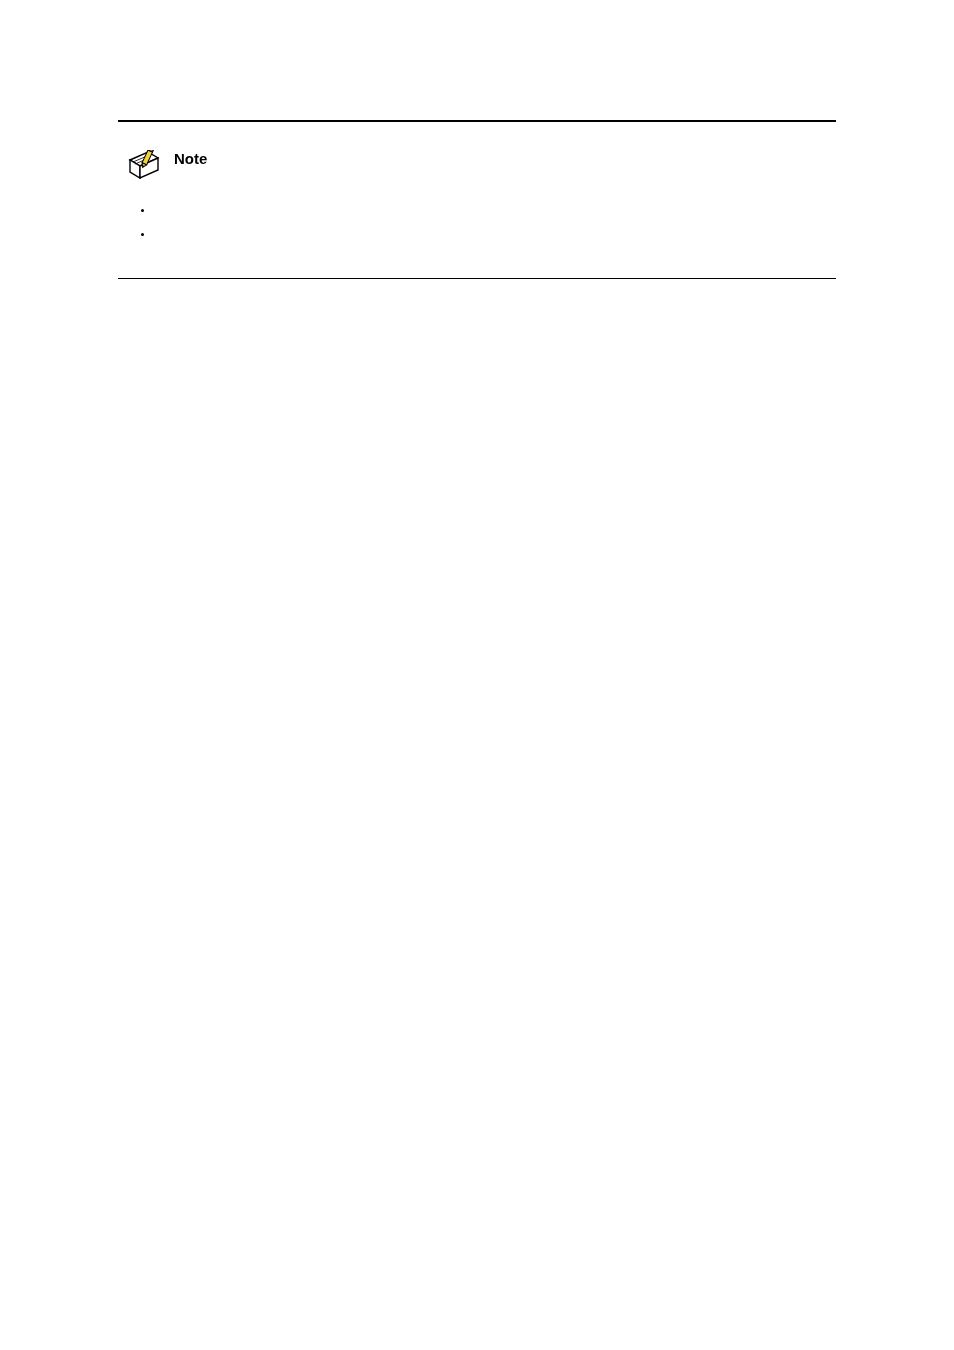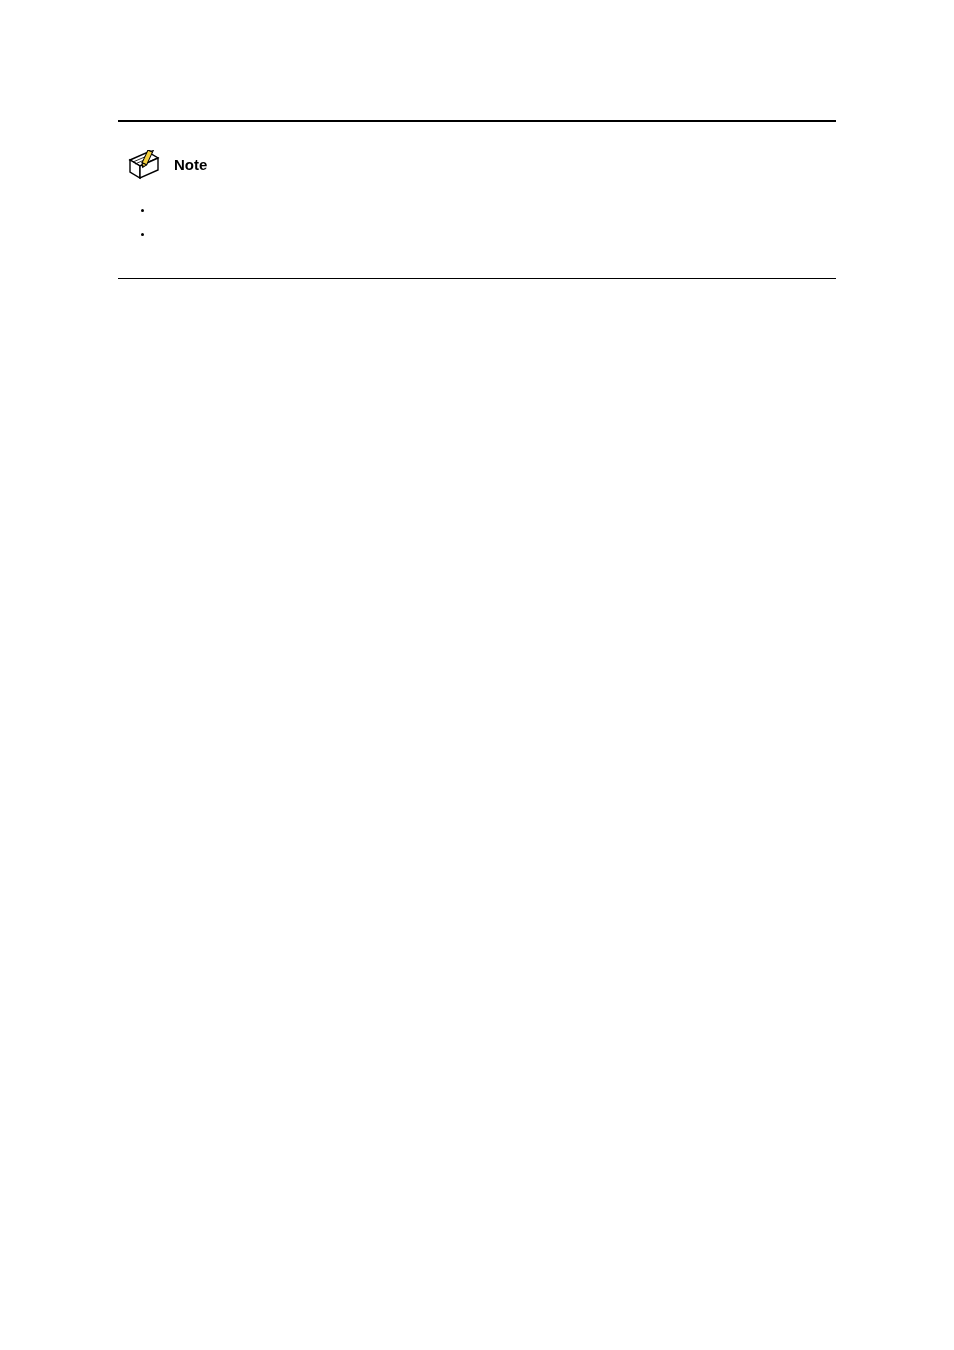--- a/index.html
+++ b/index.html
@@ -1,20 +1,20 @@
 <!DOCTYPE html>
 <html><head>
 <meta charset="utf-8">
 <style>
 * { margin: 0; padding: 0; box-sizing: border-box; }
 body { background: #fff; width: 954px; height: 1350px; font-family: Arial, sans-serif; position: relative; }
 .page { padding: 120px 118px 0 118px; }
 .rule { border: none; border-top: 2px solid #000; margin: 0; }
 .rule-thin { border: none; border-top: 1px solid #000; margin: 0; }
-.note-header { display: flex; align-items: center; gap: 6px; margin: 28px 0 16px 10px; }
+.note-header { display: flex; align-items: flex-start; gap: 6px; margin: 28px 0 16px 10px; }
 .note-label { font-weight: bold; font-size: 15px; padding-bottom: 4px; }
 .bullets { list-style: disc; padding-left: 36px; margin-bottom: 32px; }
 .bullets li { font-size: 14px; color: #000; line-height: 1.7; padding-left: 4px; }
 .bullets li::marker { font-size: 10px; }
 .bullet-text { display: inline-block; min-height: 14px; min-width: 1px; }
 .footer { position: absolute; bottom: 60px; left: 0; width: 100%; text-align: center; font-size: 13px; color: #000; }
 .icon-wrap { display: inline-block; }
 svg { display: block; }
 </style>
 </head>

